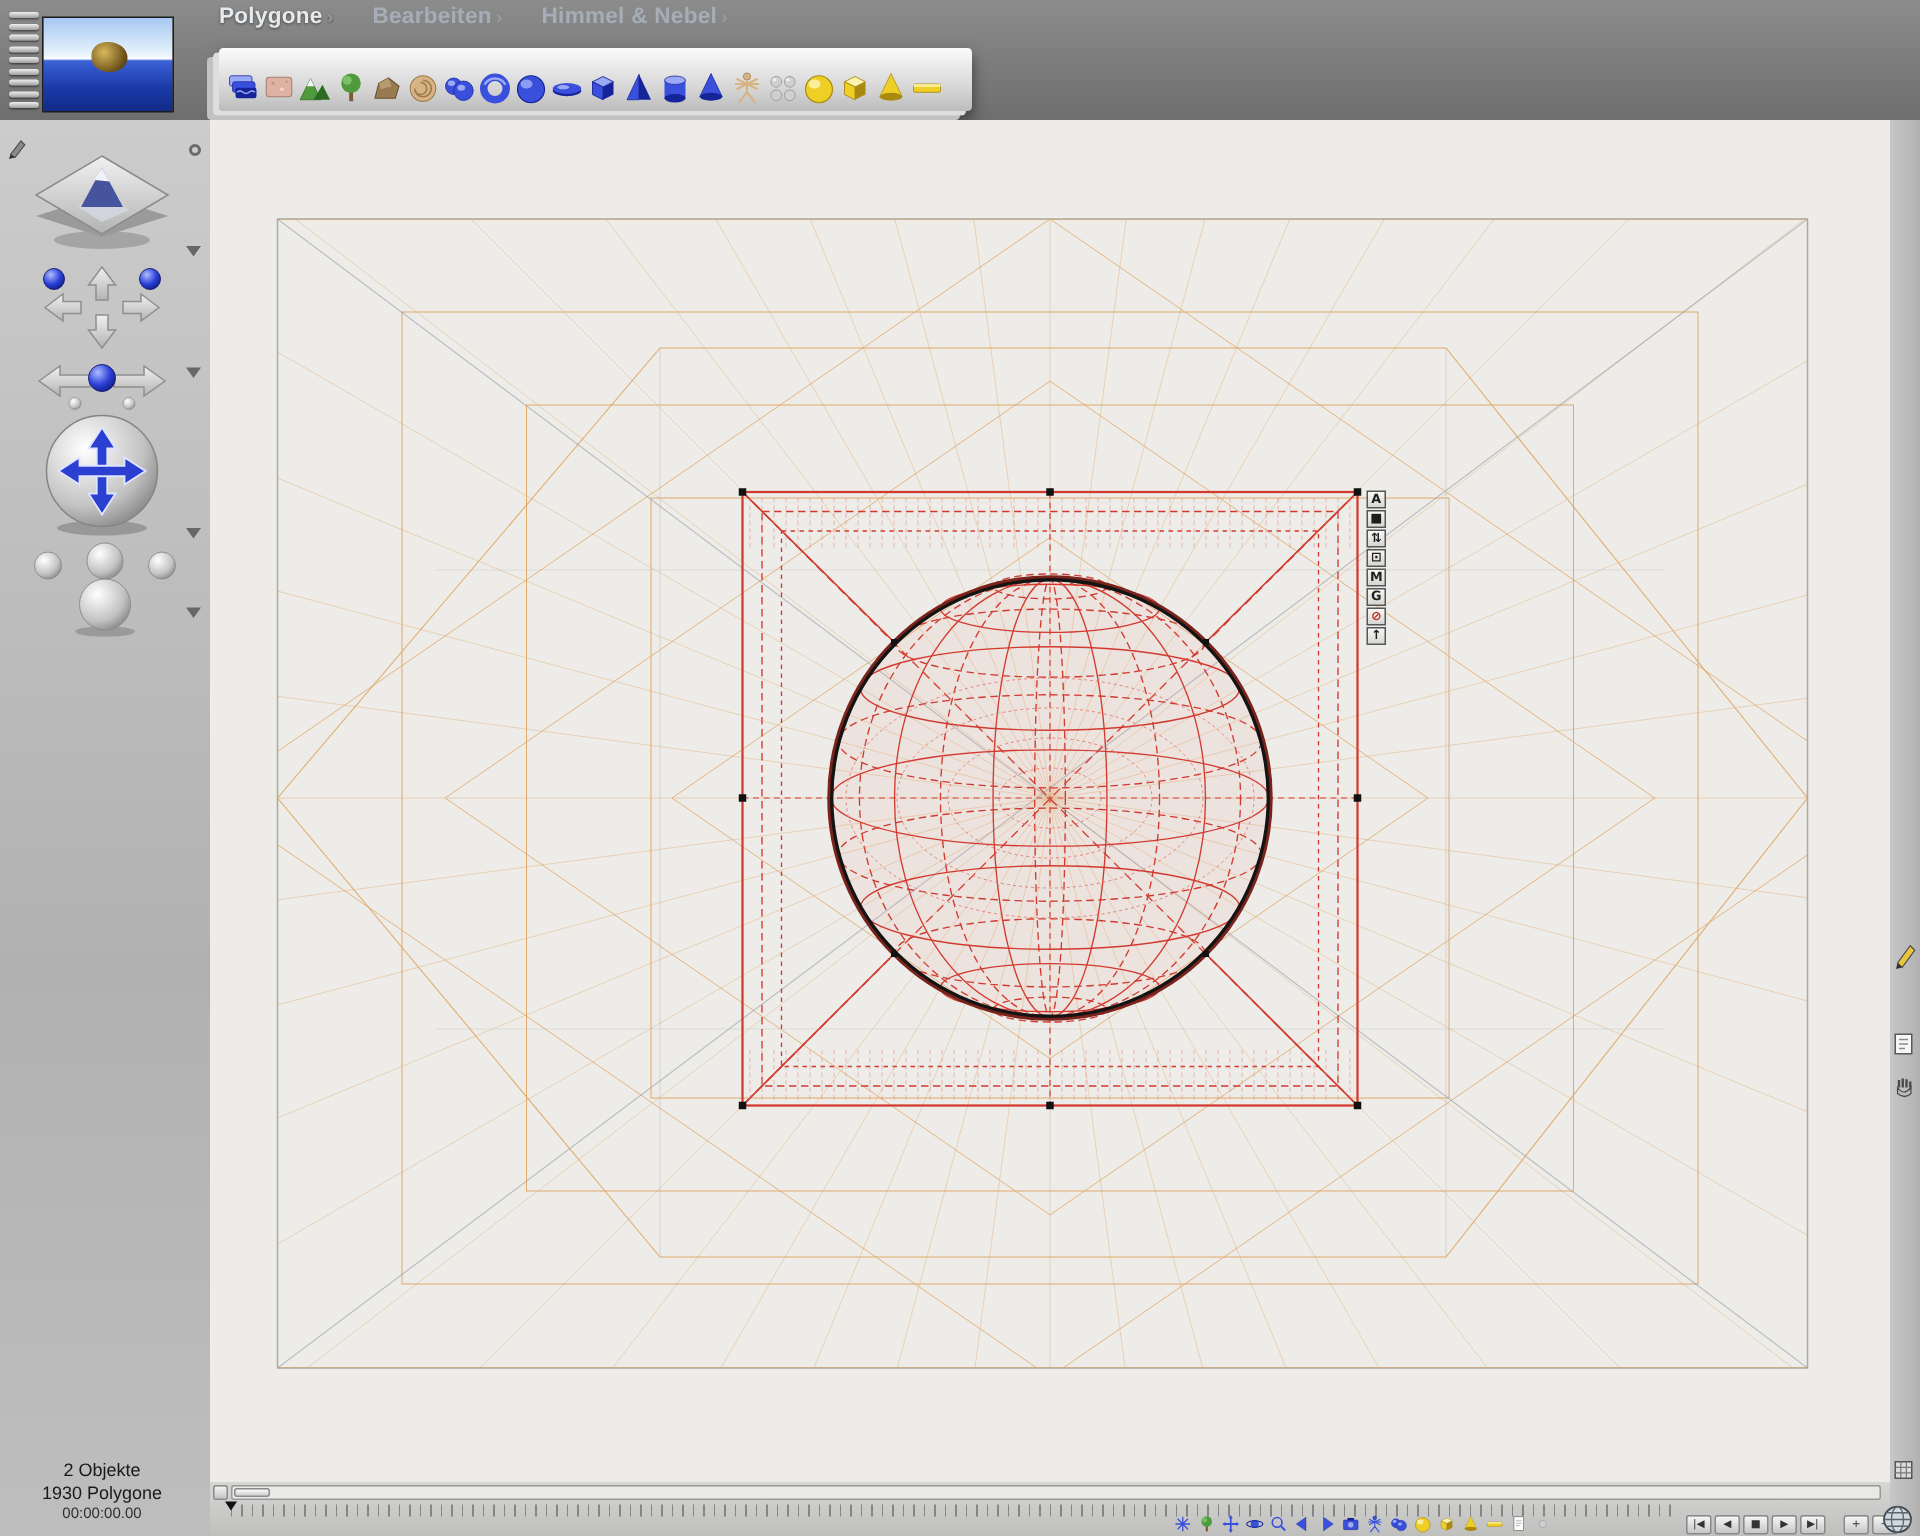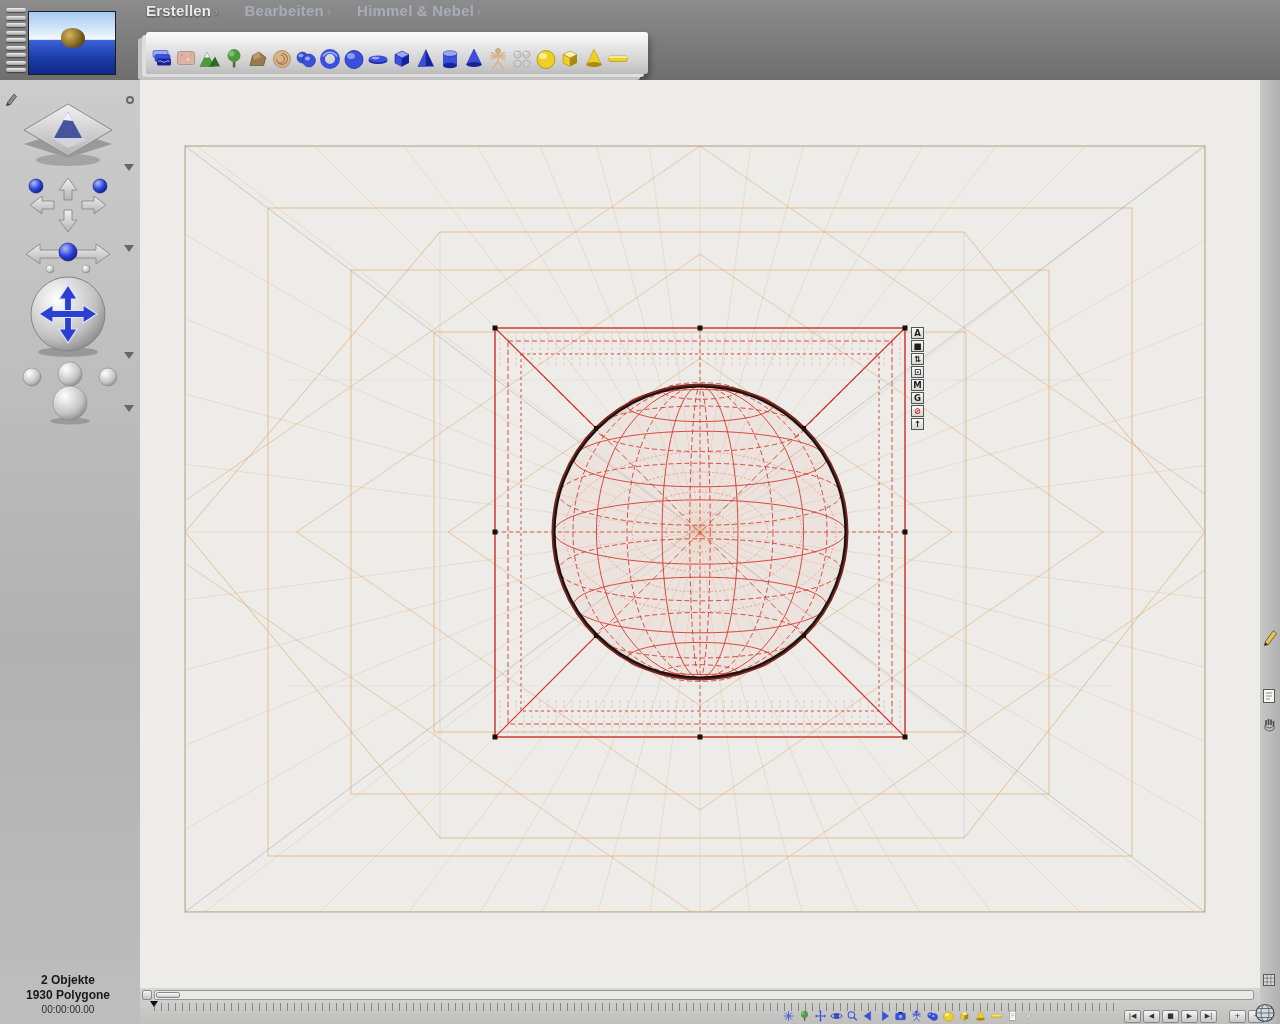--- a/index.html
+++ b/index.html
@@ -23,21 +23,21 @@
  display:flex;align-items:flex-end;padding:0 4px 2px}
 #create-icons{display:flex;align-items:flex-end}
 .ticon{cursor:pointer}
 
 #sidebar{position:absolute;left:0;top:80px;width:140px;height:944px;background:linear-gradient(180deg,#cccccc,#b1b1b1 60%,#bebebe)}
 .widget{position:absolute;cursor:pointer}
 .chev{position:absolute;left:124px;width:0;height:0;border-left:5px solid transparent;border-right:5px solid transparent;border-top:7px solid #676767;cursor:pointer}
 #sb-pencil{position:absolute;left:5px;top:12px;cursor:pointer}
 #sb-dot{position:absolute;left:126px;top:16px;width:8px;height:8px;border:2px solid #6a6a6a;border-radius:50%;cursor:pointer}
 #status{position:absolute;left:0;top:893px;width:136px;text-align:center;color:#191919}
-#status .b{font-size:12px;font-weight:bold;line-height:15px}
+#status .b{font-size:12px;font-weight:normal;line-height:15px}
 #status .t{font-size:10px;line-height:13px;color:#2d2d2d}
 
 #canvas{position:absolute;left:140px;top:80px;width:1120px;height:908px;background:#edece8;cursor:crosshair}
 #ministrip{position:absolute;left:911px;top:327px;width:15px;display:flex;flex-direction:column;gap:1px}
 .mcell{width:13px;height:12px;background:linear-gradient(180deg,#f7f7f5,#d6d6d2);border:1px solid #55555a;
  font-size:8.5px;font-weight:bold;color:#1e1e1e;display:flex;align-items:center;justify-content:center;cursor:pointer;
  font-family:"DejaVu Sans",sans-serif}
 .mcell.red{color:#c22218}
 
 #rightstrip{position:absolute;left:1260px;top:80px;width:20px;height:944px;background:linear-gradient(90deg,#c7c7c7,#b1b1b1)}
@@ -90,21 +90,21 @@
       <i></i>
       <i></i>
       <i></i>
       <i></i>
   </div>
   <div id="preview">
     <span class="blob"></span>
   </div>
   <div id="menubar">
     <div class="mi active">
-      <span>Erstellen</span><span class="ar">›</span>
+      <span>Polygone</span><span class="ar">›</span>
     </div>
     <div class="mi">
       <span>Bearbeiten</span><span class="ar">›</span>
     </div>
     <div class="mi">
       <span>Himmel &amp; Nebel</span><span class="ar">›</span>
     </div>
   </div>
   <div id="shelf">
     <div id="create-icons">

